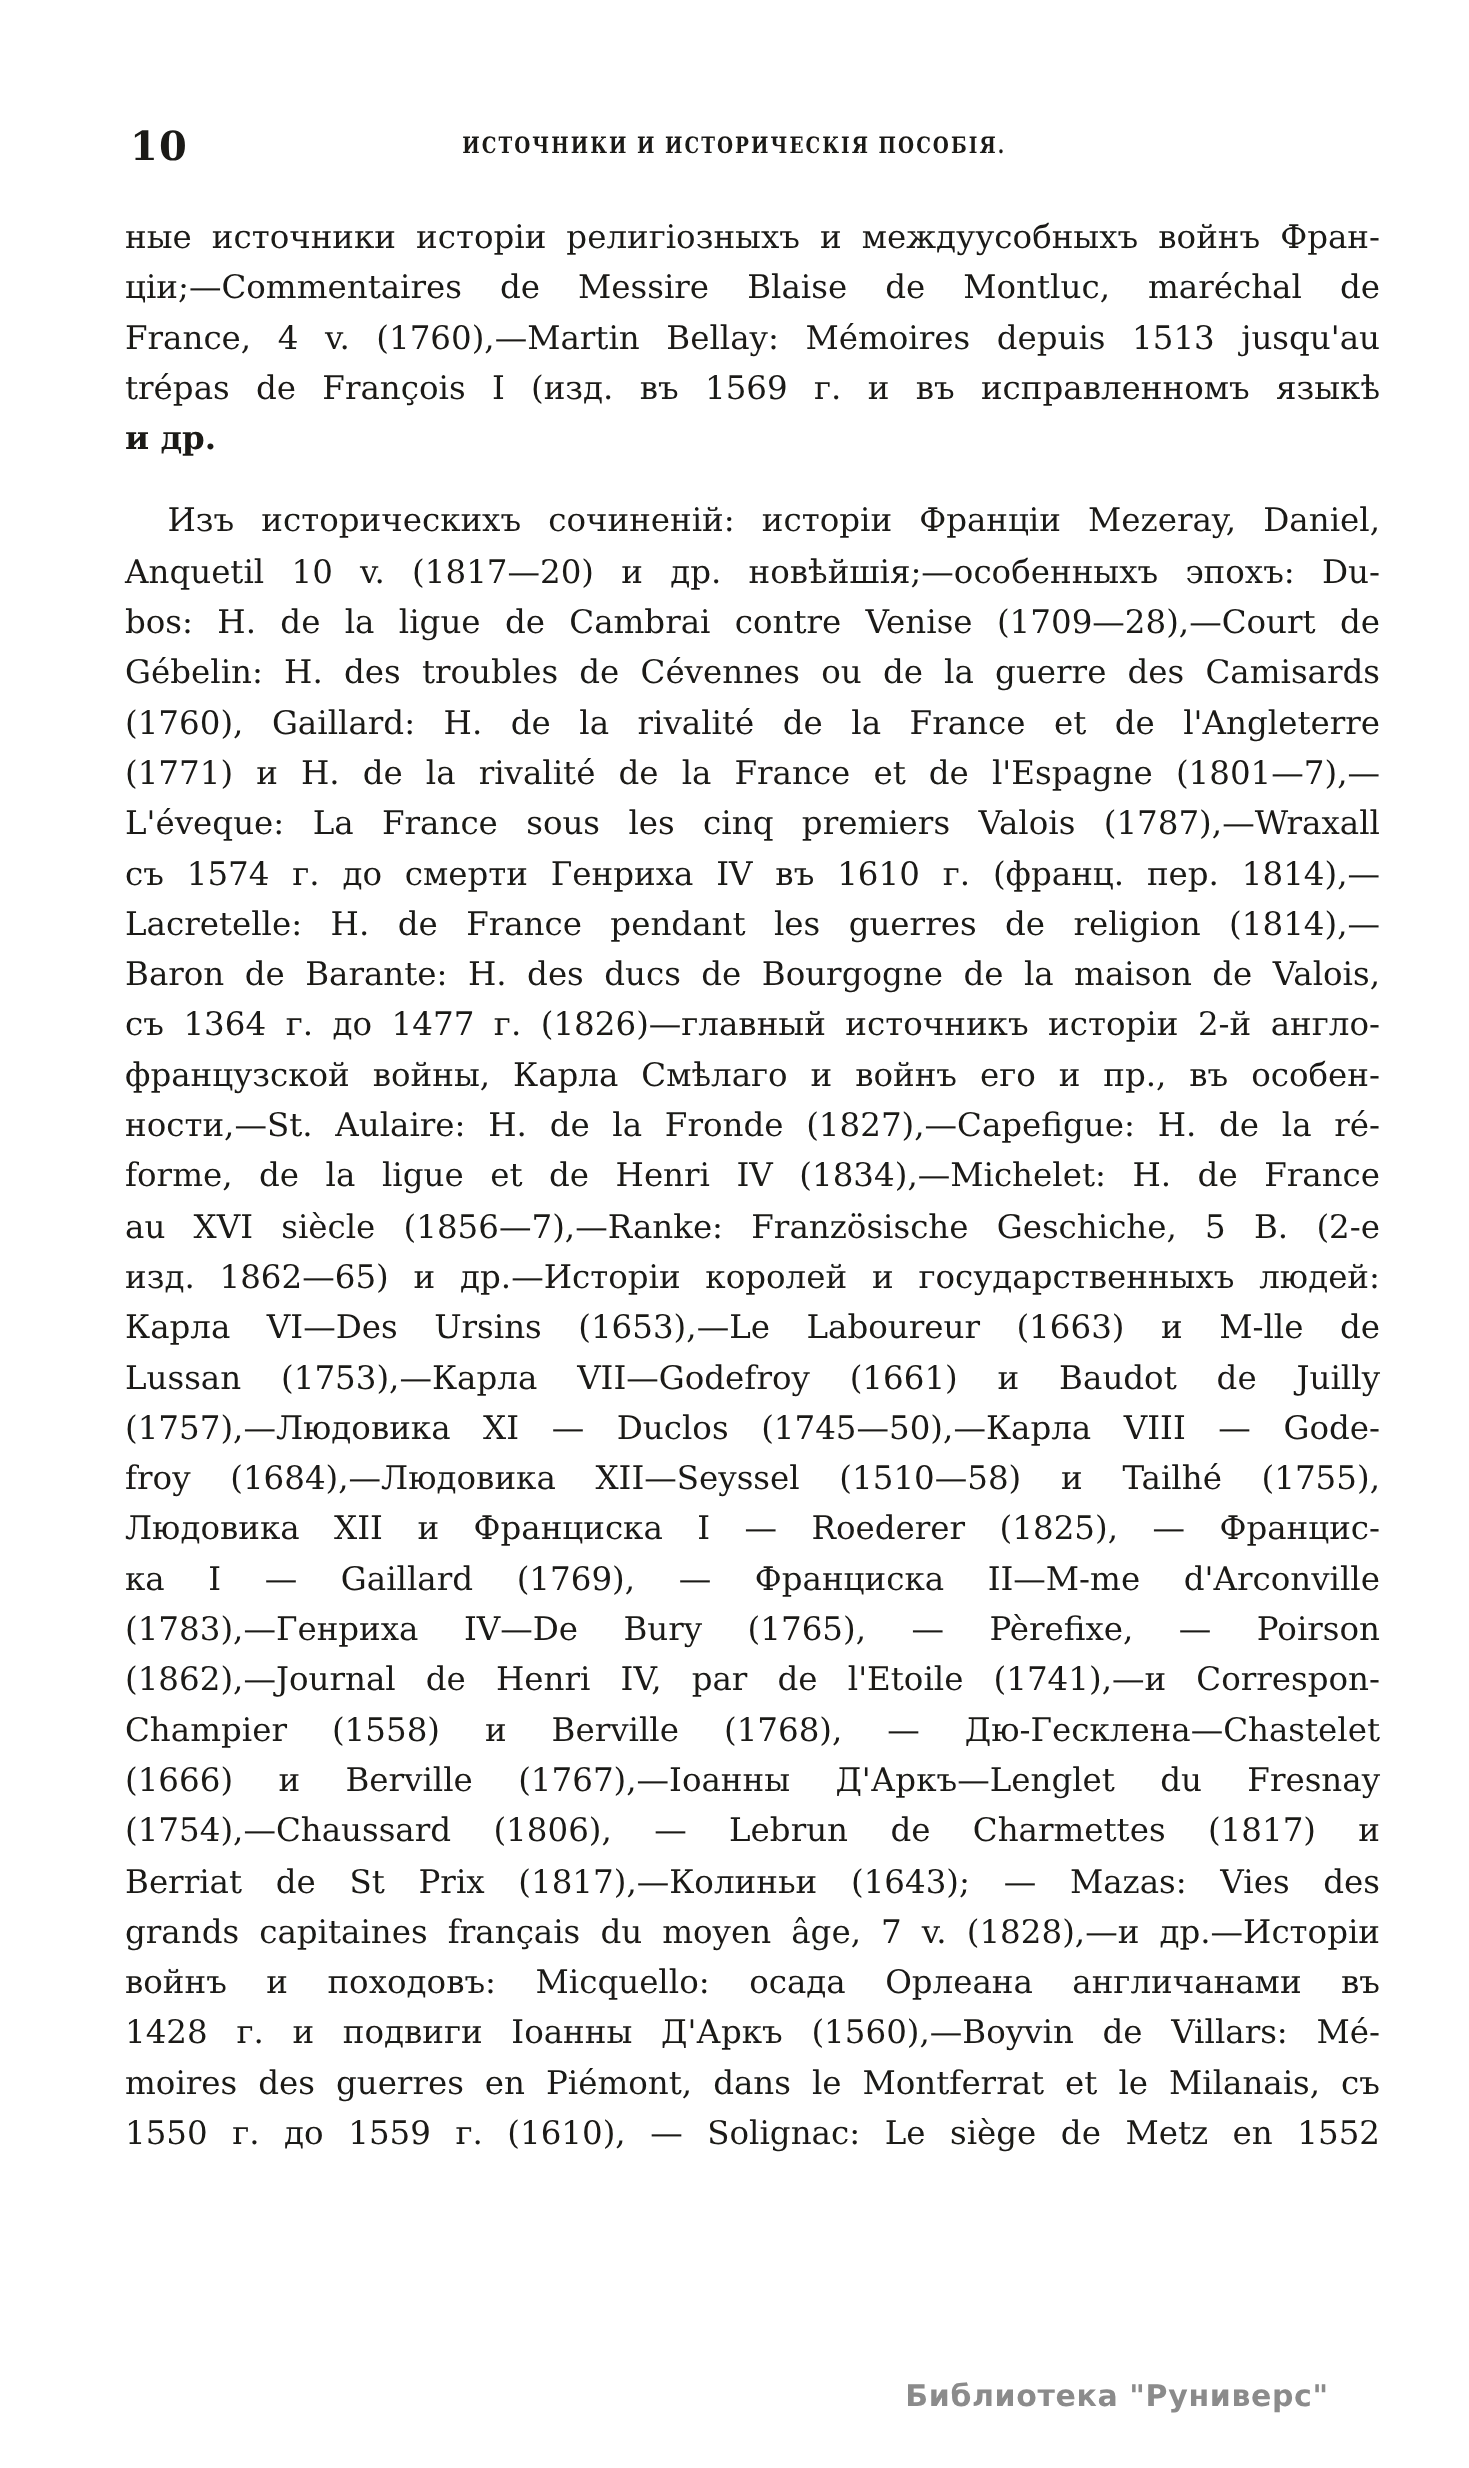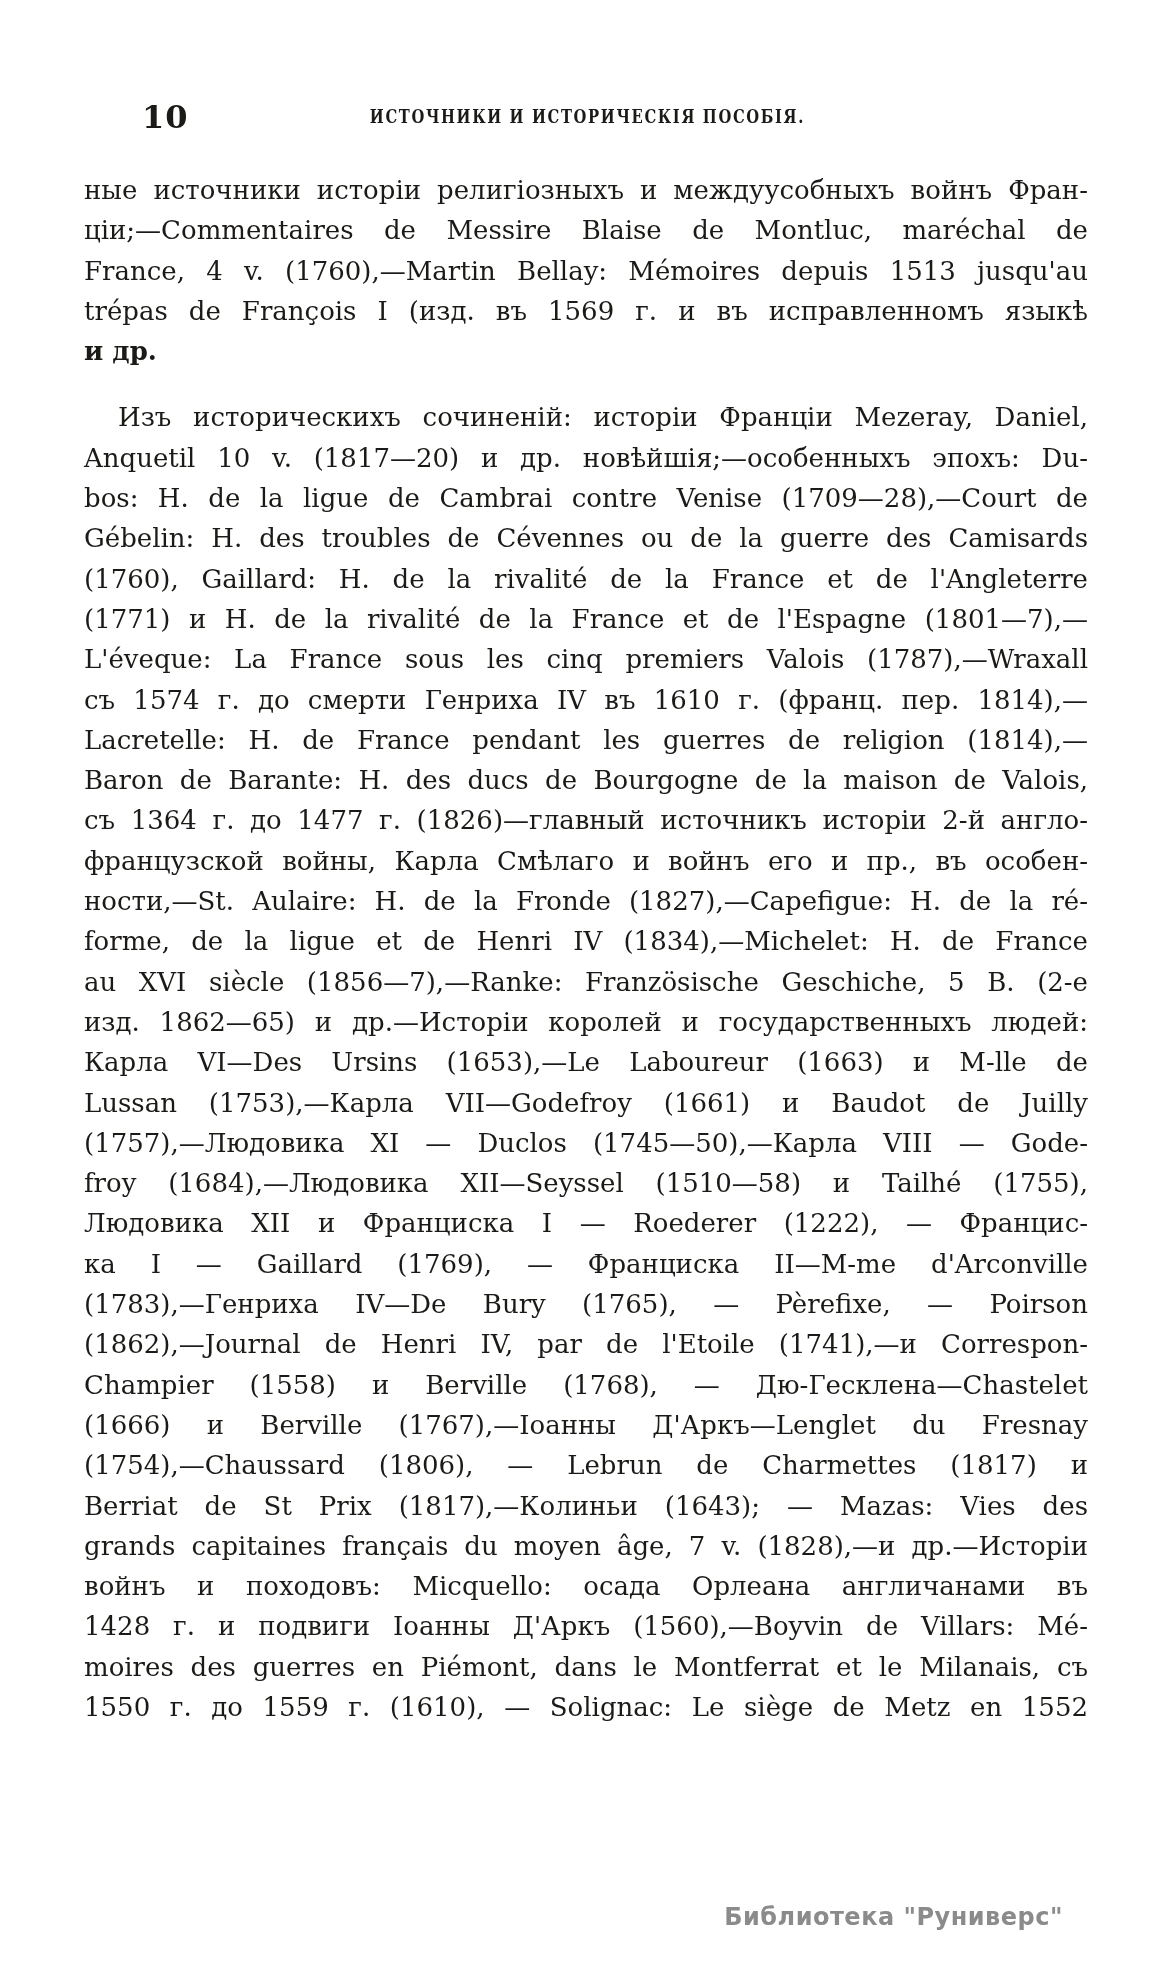--- a/index.html
+++ b/index.html
@@ -16,38 +16,37 @@
     font-family: "DejaVu Serif", serif;
     color: #1b1a17;
   }
   .page-num {
     position: absolute;
     left: 104px;
     top: 98px;
     font-size: 32px;
     font-weight: bold;
     letter-spacing: 1px;
-    margin-left: 38px;
   }
   .running-head {
     position: absolute;
     top: 106px;
     left: 0;
     width: 1175px;
     text-align: center;
     font-size: 18px;
     font-weight: bold;
     letter-spacing: 2px;
     transform: scaleX(0.82);
     transform-origin: 587px 0;
     white-space: nowrap;
   }
   .text-block {
     position: absolute;
-    left: 84px;
+    left: 100px;
     top: 170px;
     width: 1004px;
     font-size: 26px;
     line-height: 40.3px;
     text-align: justify;
   }
   .line {
     text-align: justify;
     text-align-last: justify;
     white-space: nowrap;
@@ -100,21 +99,21 @@
       <div class="line">съ 1364 г. до 1477 г. (1826)—главный источникъ исторіи 2-й англо-</div>
       <div class="line">французской войны, Карла Смѣлаго и войнъ его и пр., въ особен-</div>
       <div class="line">ности,—St. Aulaire: H. de la Fronde (1827),—Capefigue: H. de la ré-</div>
       <div class="line">forme, de la ligue et de Henri IV (1834),—Michelet: H. de France</div>
       <div class="line">au XVI siècle (1856—7),—Ranke: Französische Geschiche, 5 B. (2-е</div>
       <div class="line">изд. 1862—65) и др.—Исторіи королей и государственныхъ людей:</div>
       <div class="line">Карла VI—Des Ursins (1653),—Le Laboureur (1663) и M-lle de</div>
       <div class="line">Lussan (1753),—Карла VII—Godefroy (1661) и Baudot de Juilly</div>
       <div class="line">(1757),—Людовика XI — Duclos (1745—50),—Карла VIII — Gode-</div>
       <div class="line">froy (1684),—Людовика XII—Seyssel (1510—58) и Tailhé (1755),</div>
-      <div class="line">Людовика XII и Франциска I — Roederer (1222), — Францис-</div>
+      <div class="line">Людовика XII и Франциска I — Roederer (1825), — Францис-</div>
       <div class="line">ка I — Gaillard (1769), — Франциска II—M-me d'Arconville</div>
       <div class="line">(1783),—Генриха IV—De Bury (1765), — Pèrefixe, — Poirson</div>
       <div class="line">(1862),—Journal de Henri IV, par de l'Etoile (1741),—и Correspon-</div>
       <div class="line">Champier (1558) и Berville (1768), — Дю-Гесклена—Chastelet</div>
       <div class="line">(1666) и Berville (1767),—Іоанны Д'Аркъ—Lenglet du Fresnay</div>
       <div class="line">(1754),—Chaussard (1806), — Lebrun de Charmettes (1817) и</div>
       <div class="line">Berriat de St Prix (1817),—Колиньи (1643); — Mazas: Vies des</div>
       <div class="line">grands capitaines français du moyen âge, 7 v. (1828),—и др.—Исторіи</div>
       <div class="line">войнъ и походовъ: Micquello: осада Орлеана англичанами въ</div>
       <div class="line">1428 г. и подвиги Іоанны Д'Аркъ (1560),—Boyvin de Villars: Mé-</div>

